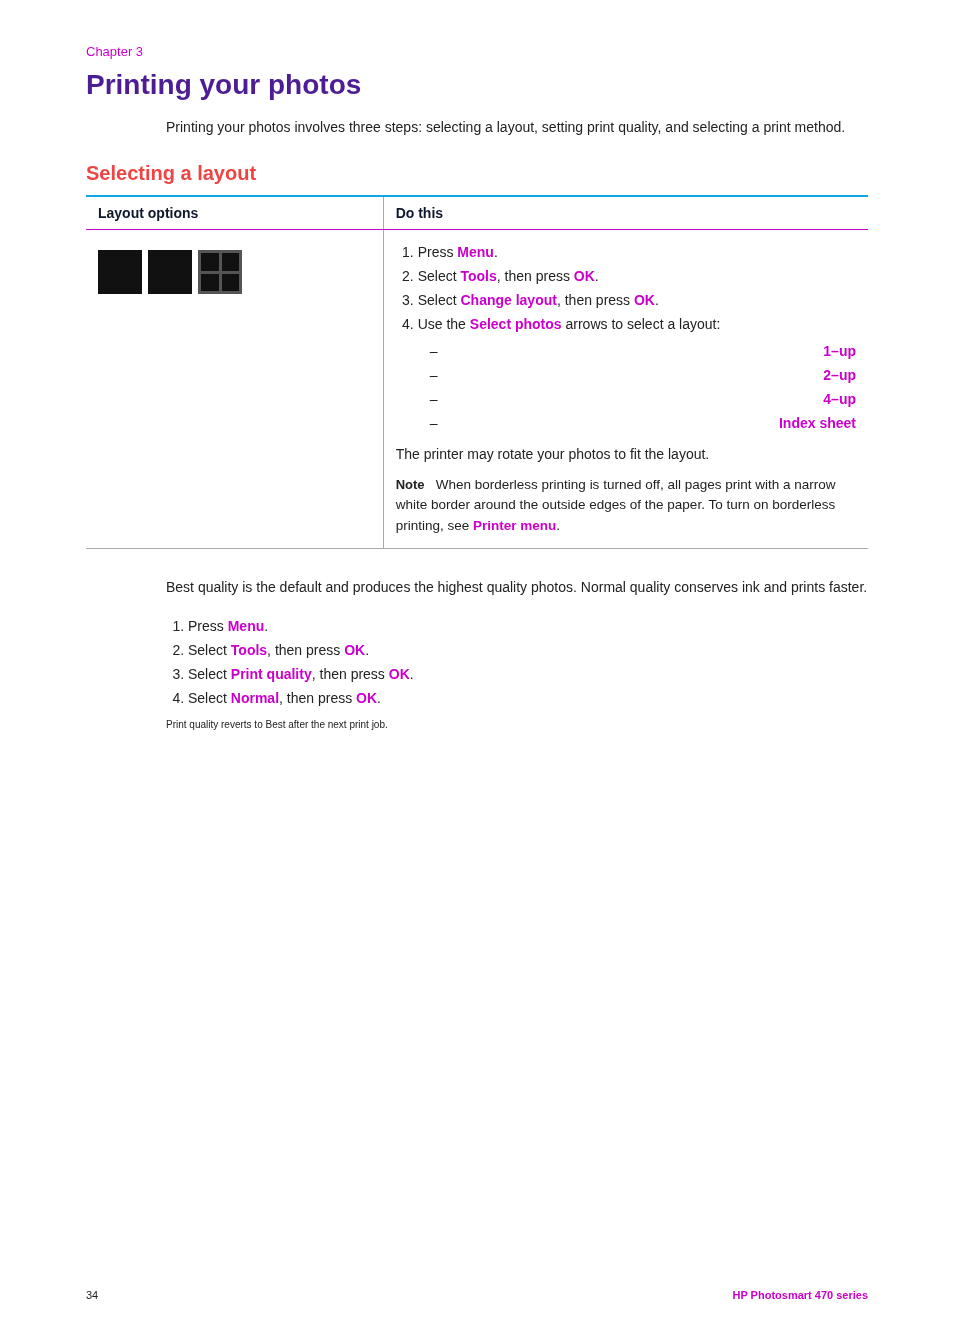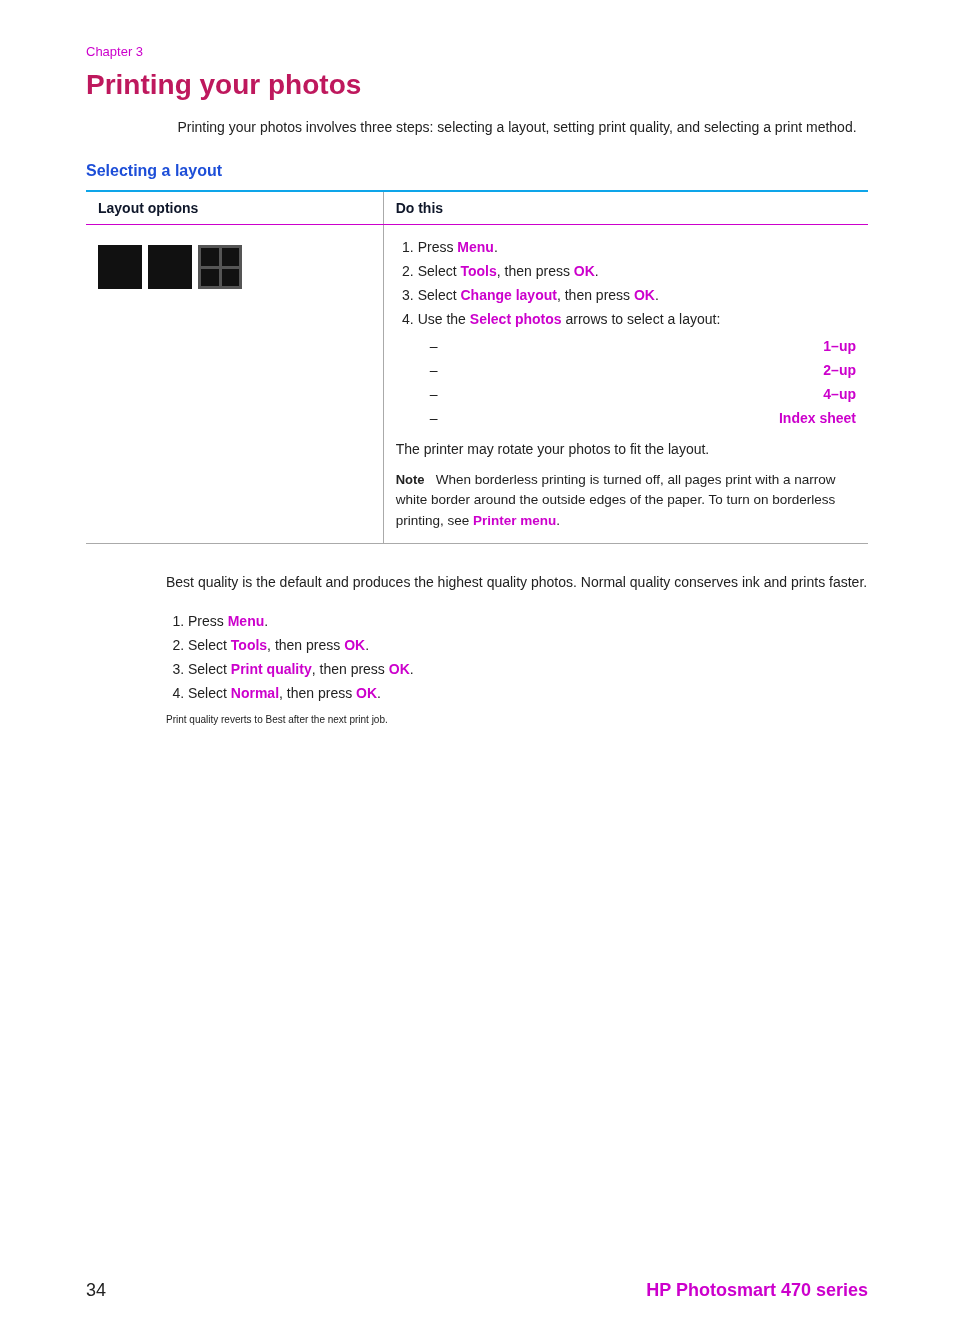--- a/index.html
+++ b/index.html
@@ -20,37 +20,36 @@
 
     .chapter-label {
       color: #cc00cc;
       font-size: 13px;
       margin-bottom: 10px;
     }
 
     .page-title {
       font-size: 28px;
       font-weight: bold;
-      color: #be185d;
+      color: #4c1d95;
       margin-bottom: 16px;
       border-bottom: none;
     }
 
     .intro-text {
       margin-left: 80px;
       margin-bottom: 24px;
       font-size: 14px;
       line-height: 1.5;
-      text-align: center;
     }
 
     .section-heading {
-      font-size: 16px;
-      font-weight: bold;
-      color: #1d4ed8;
+      font-size: 20px;
+      font-weight: bold;
+      color: #ef4444;
       margin-bottom: 10px;
     }
 
     .section-intro {
       margin-left: 80px;
       margin-bottom: 14px;
       font-size: 14px;
     }
 
     
@@ -180,21 +179,21 @@
 
     
     .footer {
       position: absolute;
       bottom: 20px;
       left: 86px;
       right: 86px;
       display: flex;
       justify-content: space-between;
       align-items: flex-start;
-      font-size: 18px;
+      font-size: 11px;
     }
 
     .footer-page {
       color: #222;
     }
 
     .footer-product {
       color: #cc00cc;
       font-weight: bold;
     }

